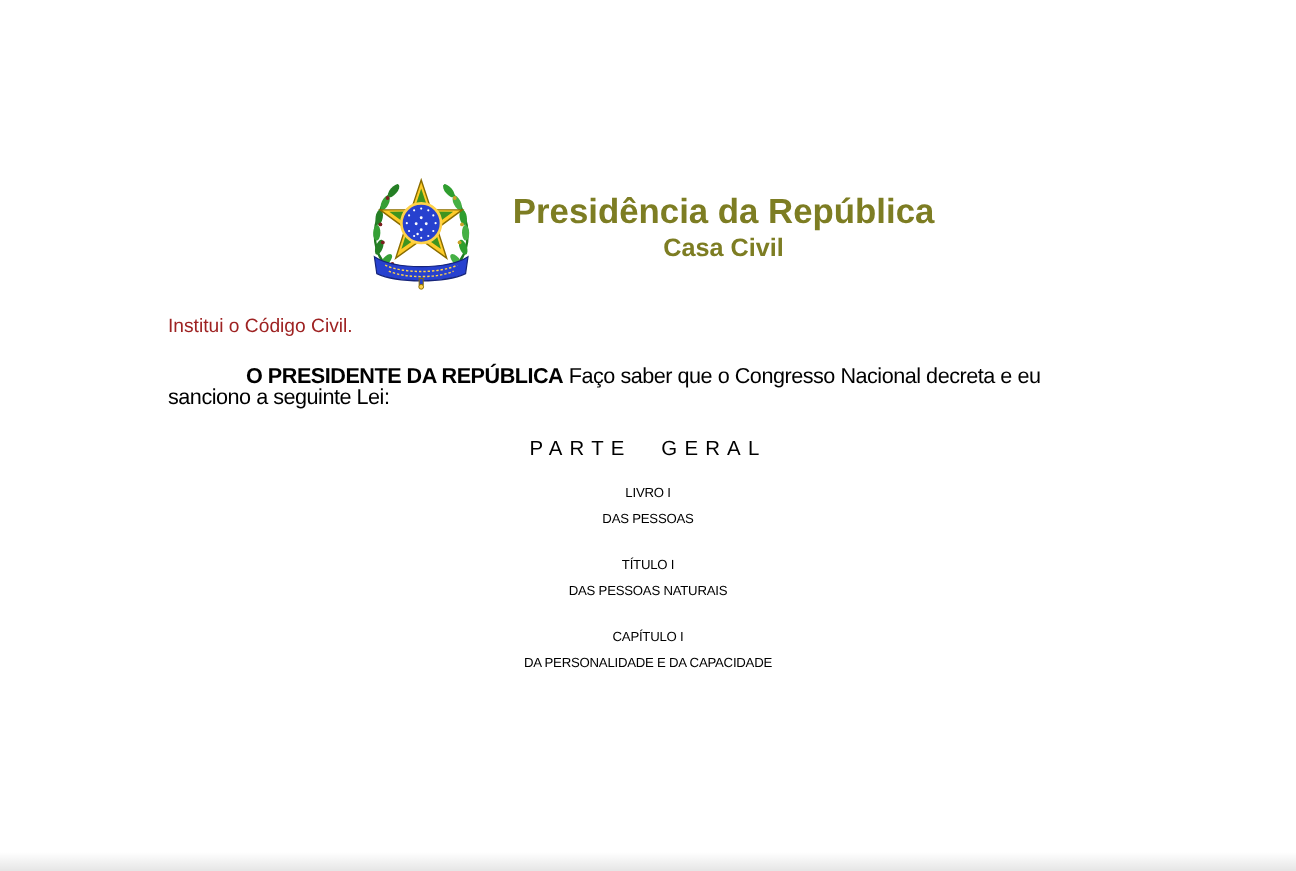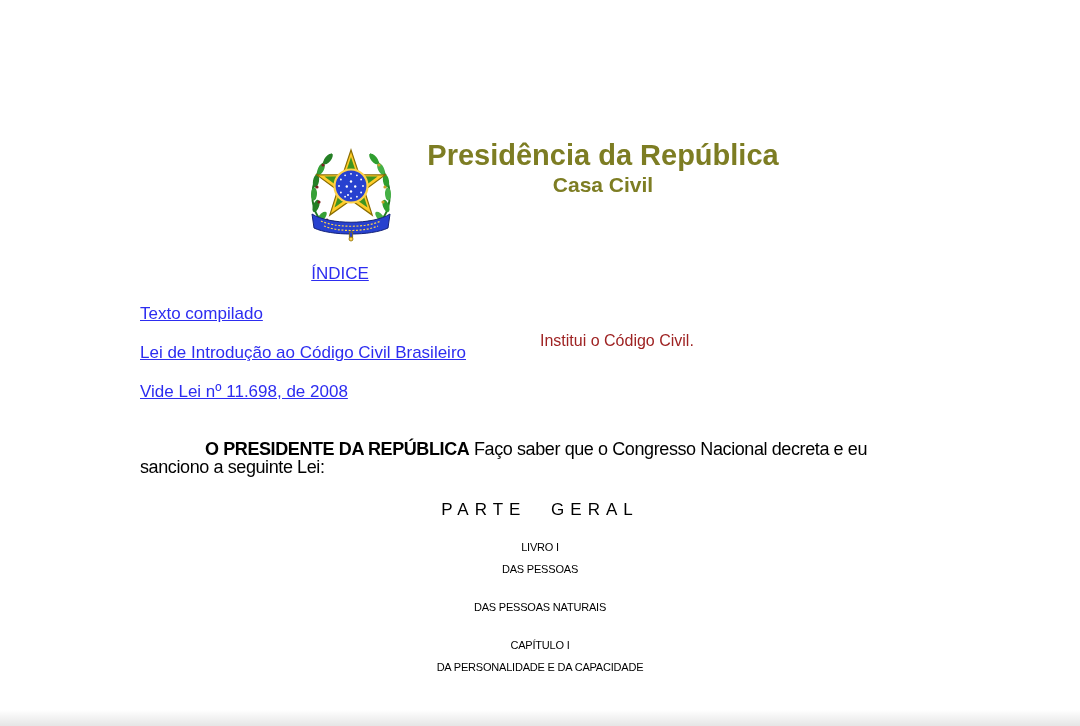--- a/index.html
+++ b/index.html
@@ -7,21 +7,21 @@
     width: 1080px; height: 726px;
     background: #ffffff;
     font-family: "Liberation Sans", sans-serif;
     color: #000000;
     position: relative;
     overflow: hidden;
   }
   .content { padding: 138px 140px 0 140px; }
 
   
-  .header { display: flex; justify-content: center; align-items: flex-start; gap: 26px; }
+  .header { display: flex; justify-content: center; align-items: center; gap: 26px; }
   .emblem { width: 100px; height: 104px; flex: 0 0 auto; }
   .header-text { text-align: center; color: #7d7d23; }
   .org  { font-size: 29px; font-weight: bold; line-height: 34px; }
   .dept { font-size: 21px; font-weight: bold; line-height: 26px; }
   .sub  { font-size: 21px; font-weight: bold; line-height: 26px; }
 
   
   .law-title { text-align: center; margin-top: 22px; }
   .law-title a {
     color: #1b1b94; font-size: 17px; font-weight: bold;
@@ -138,52 +138,39 @@
       </g>
     </svg>
     <div class="header-text">
       <div class="org">Presidência da República</div>
       <div class="dept">Casa Civil</div>
     </div>
   </div>
 
 
   <div class="columns">
-    <div class="col-left">
-      <div class="indice">
-        <a>ÍNDICE</a>
-      </div>
-      <p class="nav-link">
-        <a>Texto compilado</a>
-      </p>
-      <p class="nav-link">
-        <a>Lei de Introdução ao Código Civil Brasileiro</a>
-      </p>
-      <p class="nav-link">
-        <a>Vide Lei nº 11.698, de 2008</a>
-      </p>
-    </div>
     <div class="col-right">
       <div class="ementa">Institui o Código Civil.</div>
     </div>
   </div>
 
   <p class="preamble">
     <span class="lead">O PRESIDENTE DA REPÚBLICA</span>
     <span>Faço saber que o Congresso Nacional decreta e eu sanciono a seguinte Lei:</span>
   </p>
 
   <div class="parte">PARTE GERAL</div>
 
   <div class="section-group">
     <div>LIVRO I</div>
     <div>DAS PESSOAS</div>
   </div>
 
   <div class="section-group">
+    <div>TÍTULO I</div>
     <div>DAS PESSOAS NATURAIS</div>
   </div>
 
   <div class="section-group">
     <div>CAPÍTULO I</div>
     <div>DA PERSONALIDADE E DA CAPACIDADE</div>
   </div>
 
 </div>
 

